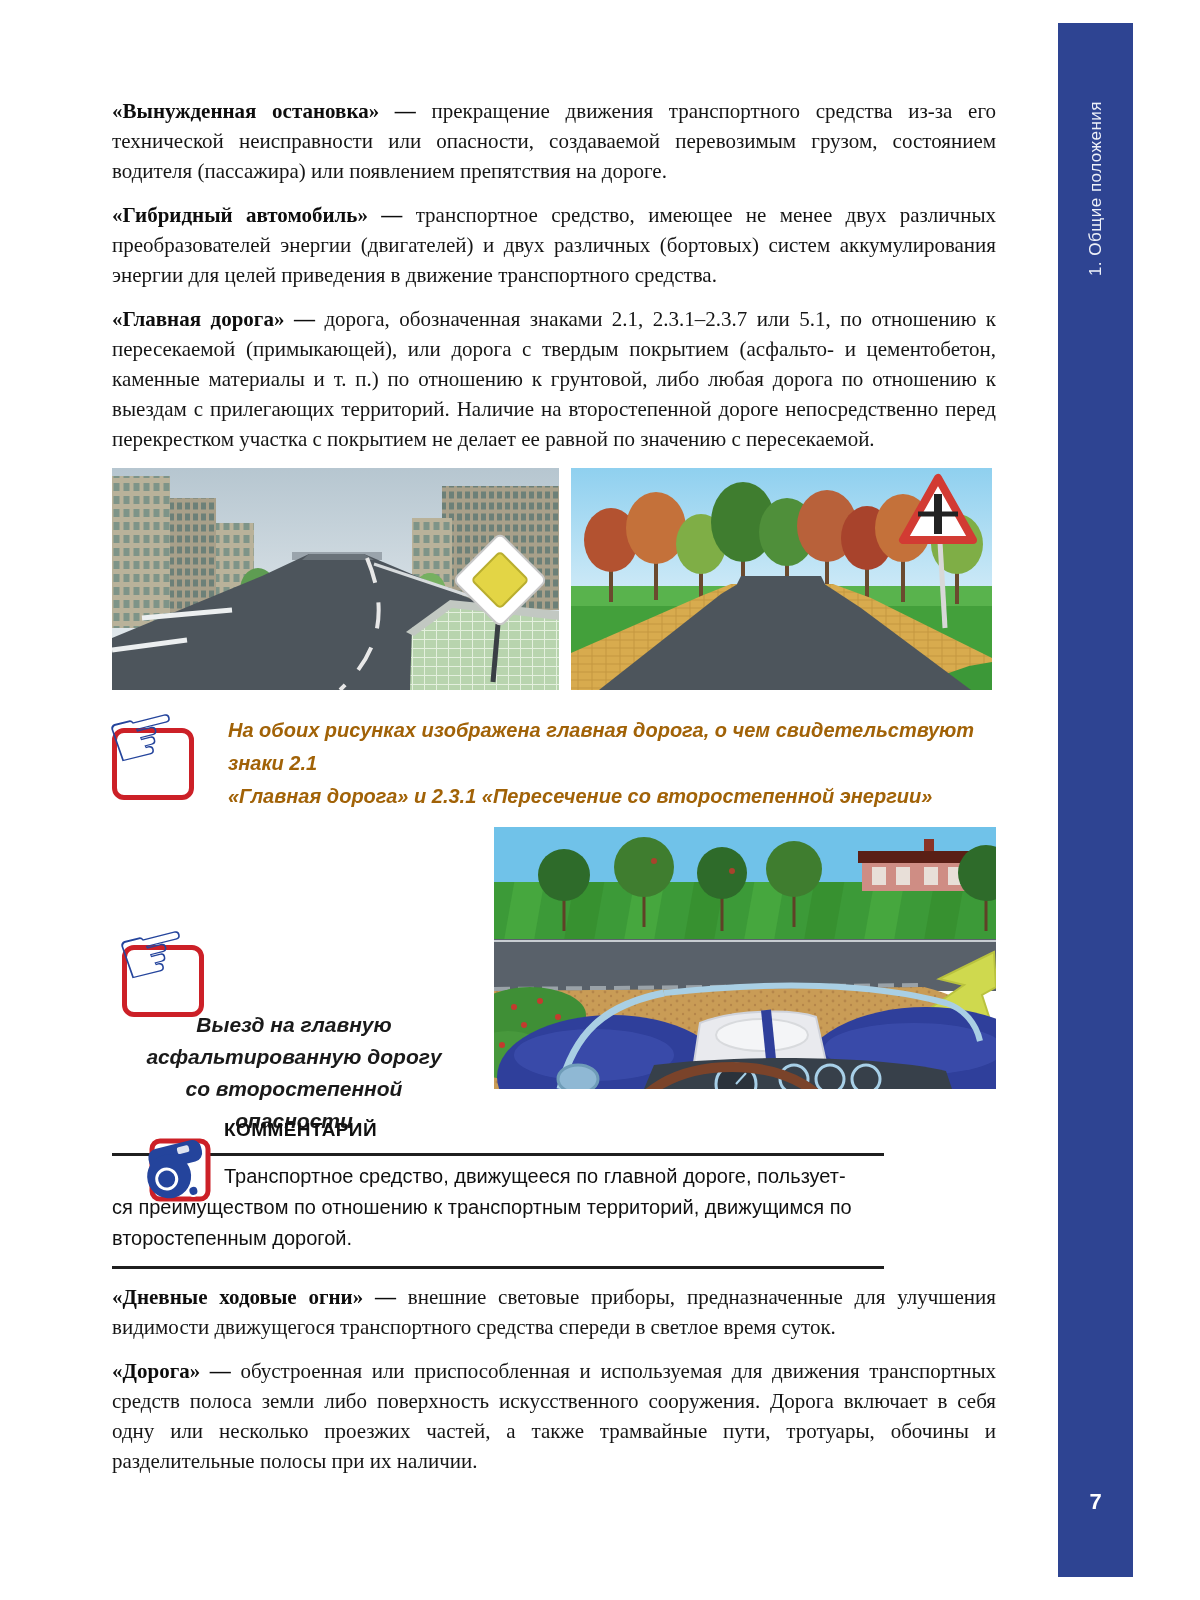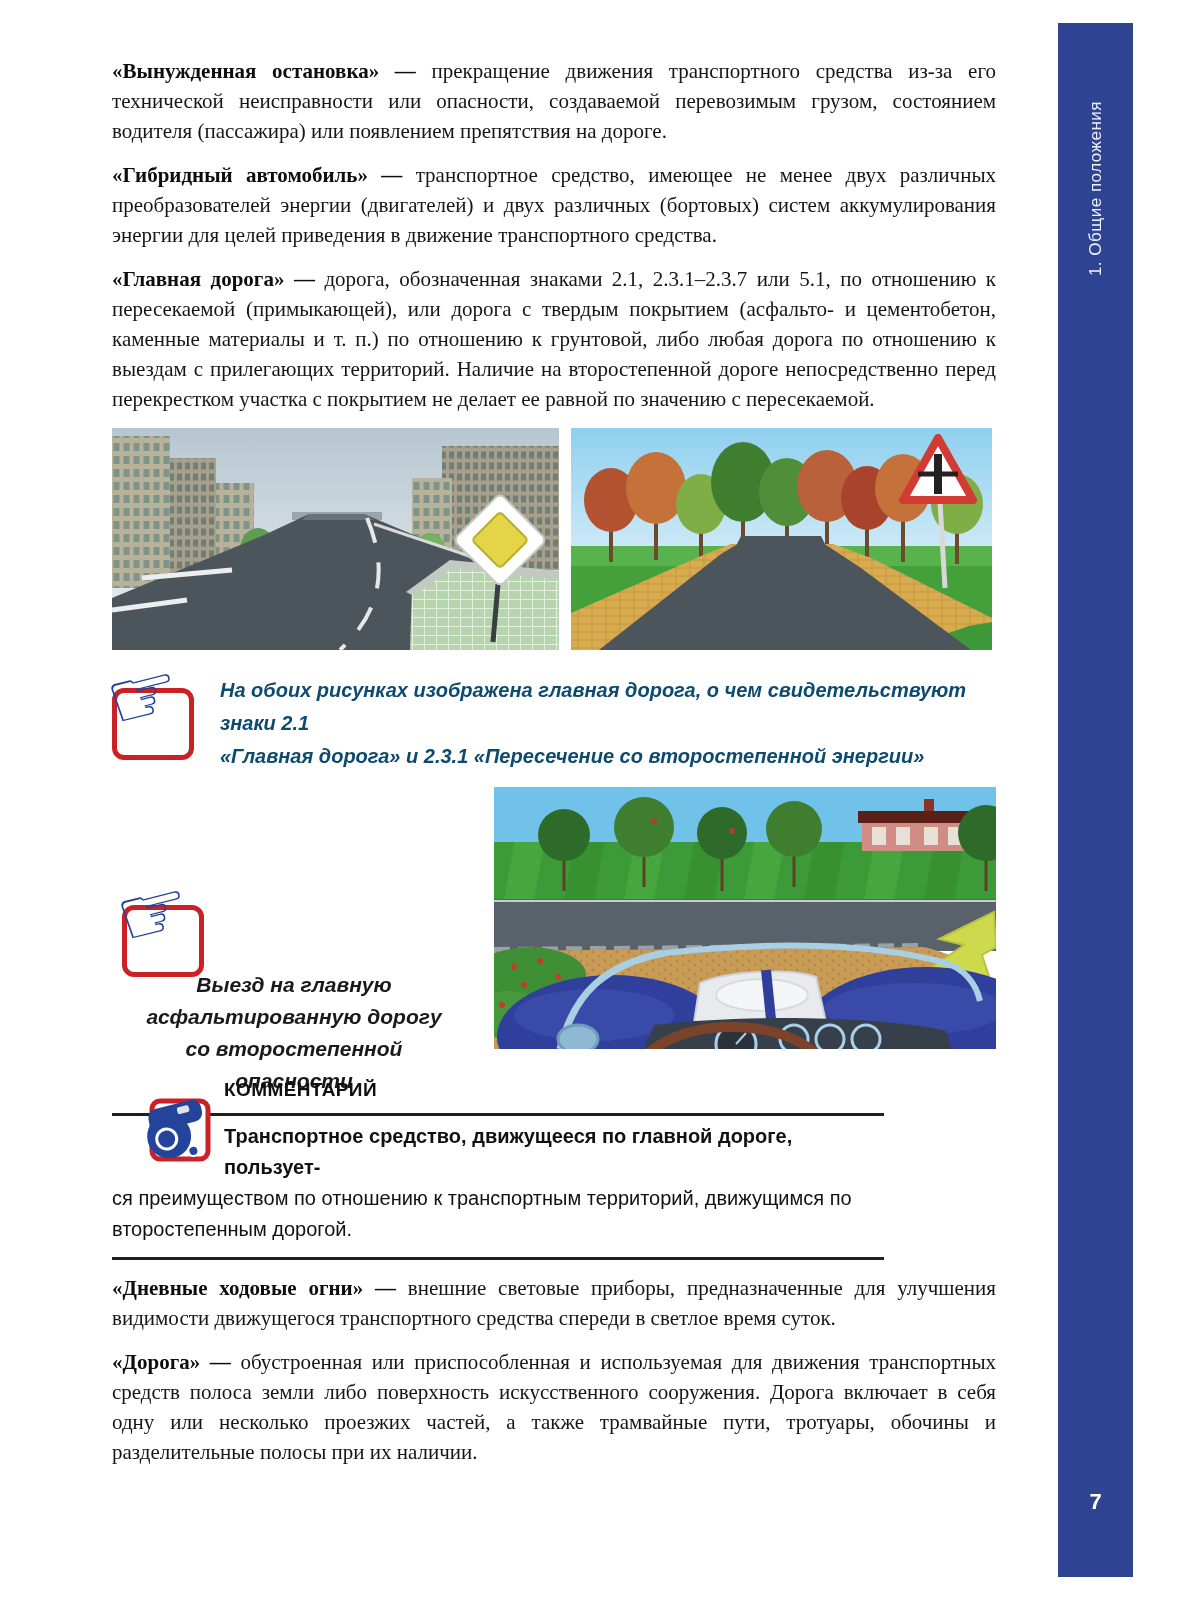--- a/index.html
+++ b/index.html
@@ -1,55 +1,55 @@
 <!DOCTYPE html>
 <html lang="ru"><head>
 <meta charset="utf-8">
 <style>
   html,body{margin:0;padding:0;background:#ffffff;}
   .page{position:relative;width:1200px;height:1600px;background:#fff;overflow:hidden;
         font-family:"Liberation Serif",serif;color:#151515;}
 
   
-  .content{position:absolute;left:112px;top:0;width:884px;padding-top:56px;}
+  .content{position:absolute;left:112px;top:0;width:884px;padding-top:96px;}
   .def{margin:0 0 14px;font-size:21px;line-height:30px;text-align:justify;}
   .def .term{font-weight:bold;color:#0d0d0d;}
   .def.after-comment{margin-top:13px;}
 
   
   .figrow{margin-top:6px;display:flex;gap:12px;}
   .figrow svg{display:block;}
   .fig3row{margin-top:14px;display:flex;}
   .note2col{width:382px;flex:none;position:relative;}
 
   
   .handbox{width:72px;height:62px;border:5px solid #cc2027;border-radius:12px;
            position:relative;flex:none;}
   .handglyph{position:absolute;left:-10px;top:-38px;font-size:82px;line-height:1;
              color:#24449c;font-family:"DejaVu Sans",sans-serif;
              transform:rotate(-14deg);display:block;}
   .note1{margin-top:24px;display:flex;align-items:center;}
-  .note1 .note-text{margin-left:26px;font-family:"Liberation Sans",sans-serif;
-                    font-style:italic;font-weight:600;font-size:20px;line-height:33px;color:#0c4a6e;}
+  .note1 .note-text{margin-left:34px;font-family:"Liberation Sans",sans-serif;
+                    font-style:italic;font-weight:600;font-size:20px;line-height:33px;color:#a16207;}
   .note2col .handbox{position:absolute;left:10px;top:118px;}
   .note2-text{position:absolute;left:12px;top:182px;width:340px;text-align:center;
               font-family:"Liberation Sans",sans-serif;font-style:italic;font-weight:600;
               font-size:21px;line-height:32px;color:#1a1a1a;}
 
   
   .comment{position:relative;margin-top:24px;width:772px;
            box-sizing:border-box;border-bottom:3px solid #1f1f1f;padding-bottom:12px;
            font-family:"Liberation Sans",sans-serif;}
   .c-head{margin-left:112px;font-size:19px;font-weight:bold;letter-spacing:.4px;
           color:#101010;padding:6px 0 10px;}
   .rule-top{position:absolute;left:0;right:0;top:40px;height:3px;background:#1f1f1f;z-index:1;}
   .whistlebox{position:absolute;left:28px;top:2px;z-index:2;}
   .c-body{margin-top:10px;}
   .c-line{font-size:20px;line-height:31px;color:#111;}
-  .c-line.c-indent{margin-left:112px;font-weight:bold;}
+  .c-line.c-indent{margin-left:112px;}
 
   
   .sidebar{position:absolute;left:1058px;top:23px;width:75px;height:1554px;
            background:#2e4492;display:flex;flex-direction:column;align-items:center;}
   .vlabel{margin-top:78px;writing-mode:vertical-rl;transform:rotate(180deg);
           font-family:"Liberation Sans",sans-serif;font-size:17px;color:#eef1f9;
           letter-spacing:.5px;white-space:nowrap;}
   .pagenum{position:absolute;bottom:62px;left:0;width:100%;text-align:center;
            font-family:"Liberation Sans",sans-serif;font-weight:bold;font-size:22px;color:#fff;}
 </style>

